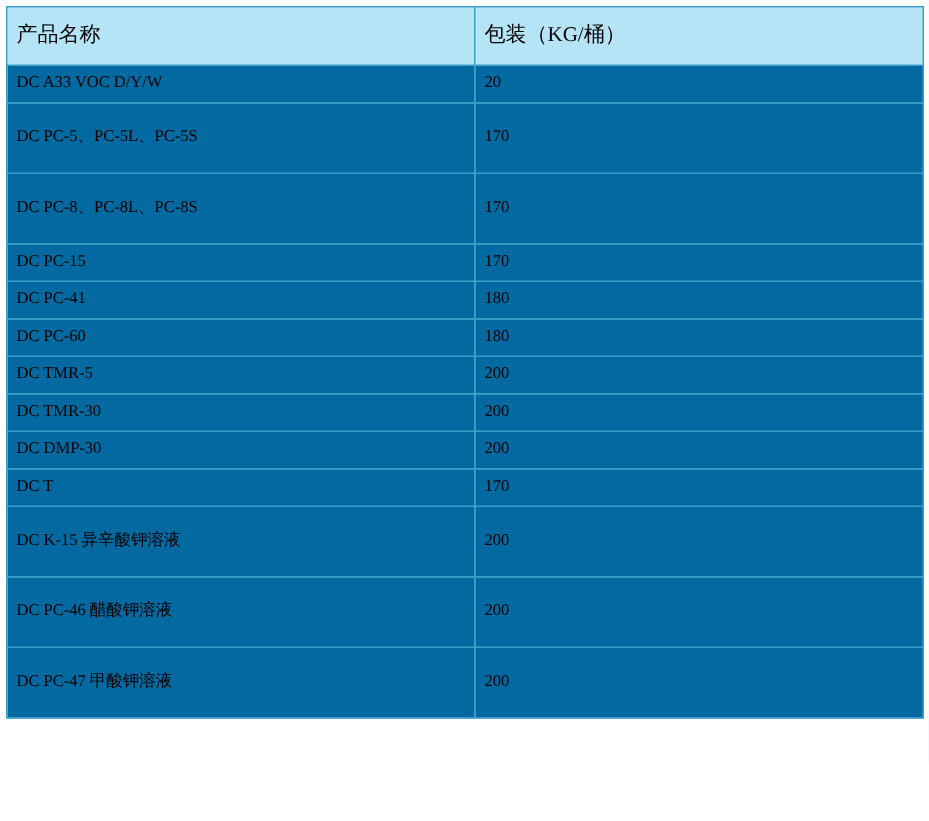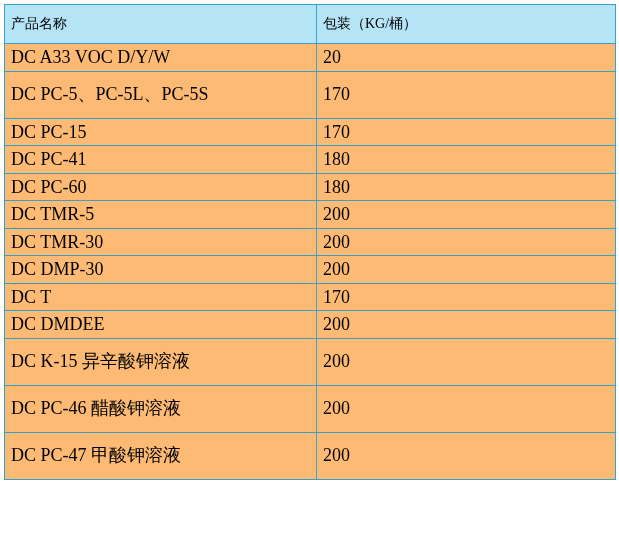--- a/index.html
+++ b/index.html
@@ -23,26 +23,26 @@
     width: 611px;
     background: #d6f0fb;
   }
   table.product-table col.col-name { width: 312px; }
   table.product-table col.col-pack { width: 299px; }
 
   table.product-table th,
   table.product-table td {
     border: 1px solid #3aa0c8;
     padding: 2px 6px;
-    font-size: 18px;
+    font-size: 11px;
     line-height: 1.25;
     color: #000000;
     text-align: left;
     vertical-align: middle;
-    background: #fdba74;
+    background: #0369a1;
     font-weight: normal;
   }
   table.product-table thead th {
     height: 34px;
     background: #b6e4f7;
     font-size: 14px;
     margin-left: 37px;
   }
   table.product-table tbody tr.h-sm td { height: 20px; }
   table.product-table tbody tr.h-md td { height: 42px; }
@@ -64,20 +64,24 @@
     </thead>
     <tbody id="table-body">
     <tr class="h-sm">
           <td>DC A33 VOC D/Y/W</td>
           <td>20</td>
         </tr>
         <tr class="h-md">
           <td>DC PC-5、PC-5L、PC-5S</td>
           <td>170</td>
         </tr>
+        <tr class="h-md">
+          <td>DC PC-8、PC-8L、PC-8S</td>
+          <td>170</td>
+        </tr>
         <tr class="h-sm">
           <td>DC PC-15</td>
           <td>170</td>
         </tr>
         <tr class="h-sm">
           <td>DC PC-41</td>
           <td>180</td>
         </tr>
         <tr class="h-sm">
           <td>DC PC-60</td>
@@ -92,24 +96,20 @@
           <td>200</td>
         </tr>
         <tr class="h-sm">
           <td>DC DMP-30</td>
           <td>200</td>
         </tr>
         <tr class="h-sm">
           <td>DC T</td>
           <td>170</td>
         </tr>
-        <tr class="h-sm">
-          <td>DC DMDEE</td>
-          <td>200</td>
-        </tr>
         <tr class="h-md">
           <td>DC K-15 异辛酸钾溶液</td>
           <td>200</td>
         </tr>
         <tr class="h-md">
           <td>DC PC-46 醋酸钾溶液</td>
           <td>200</td>
         </tr>
         <tr class="h-md">
           <td>DC PC-47 甲酸钾溶液</td>

